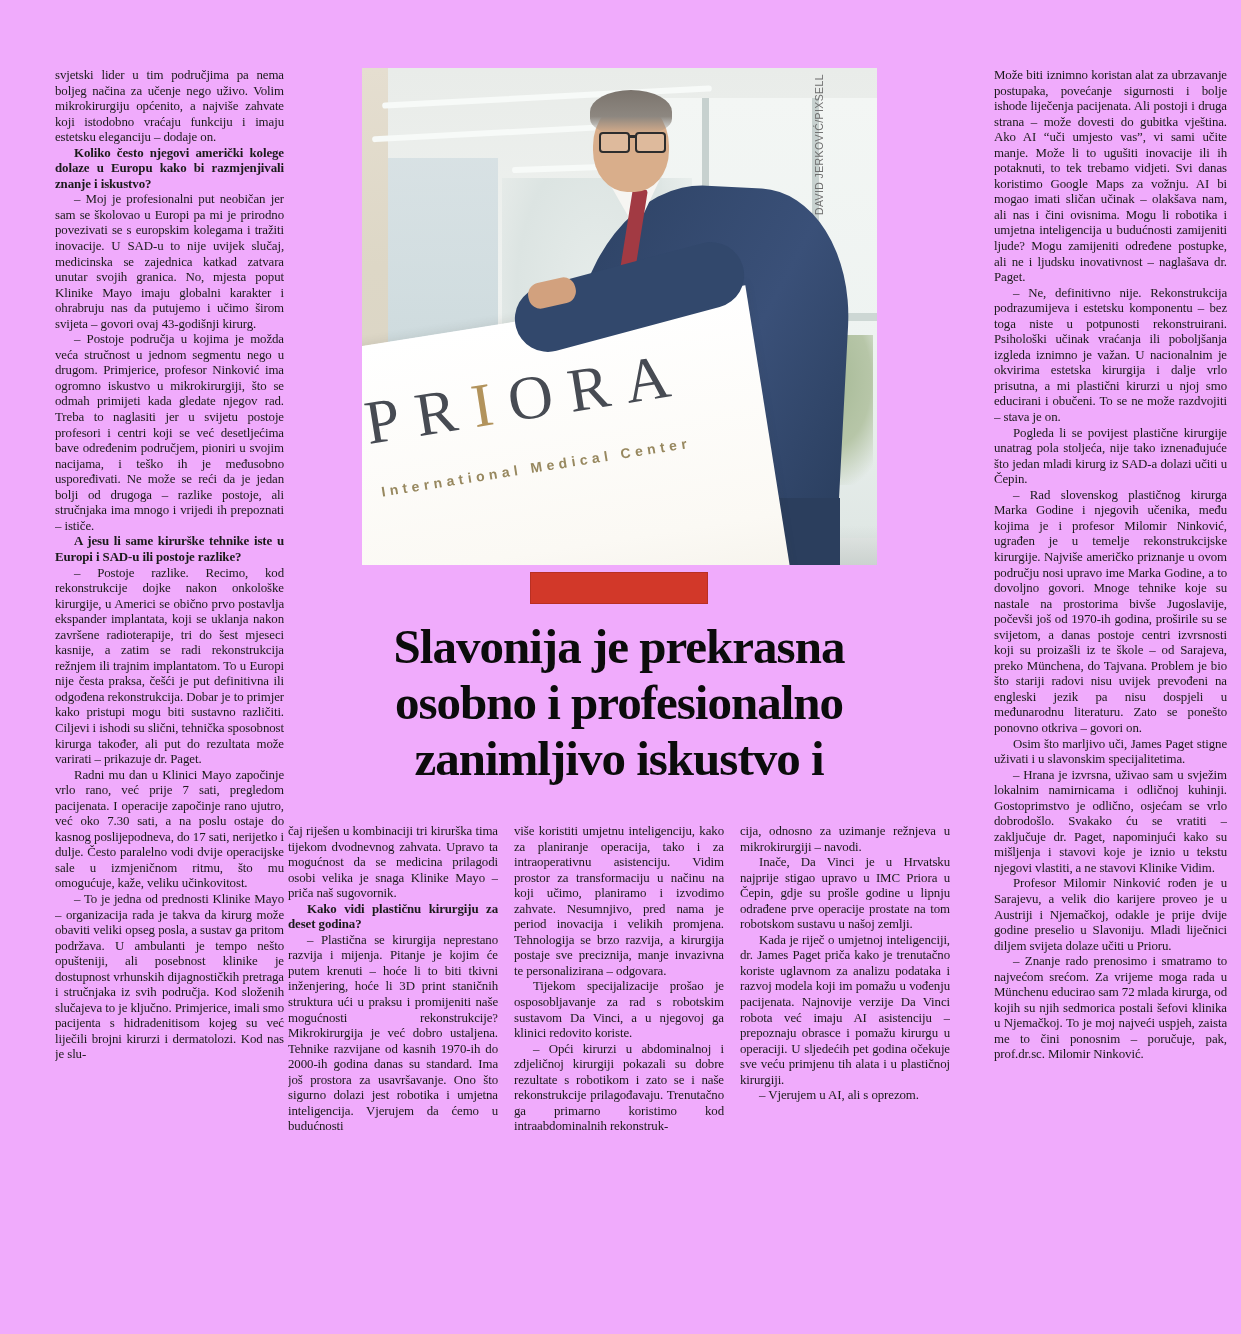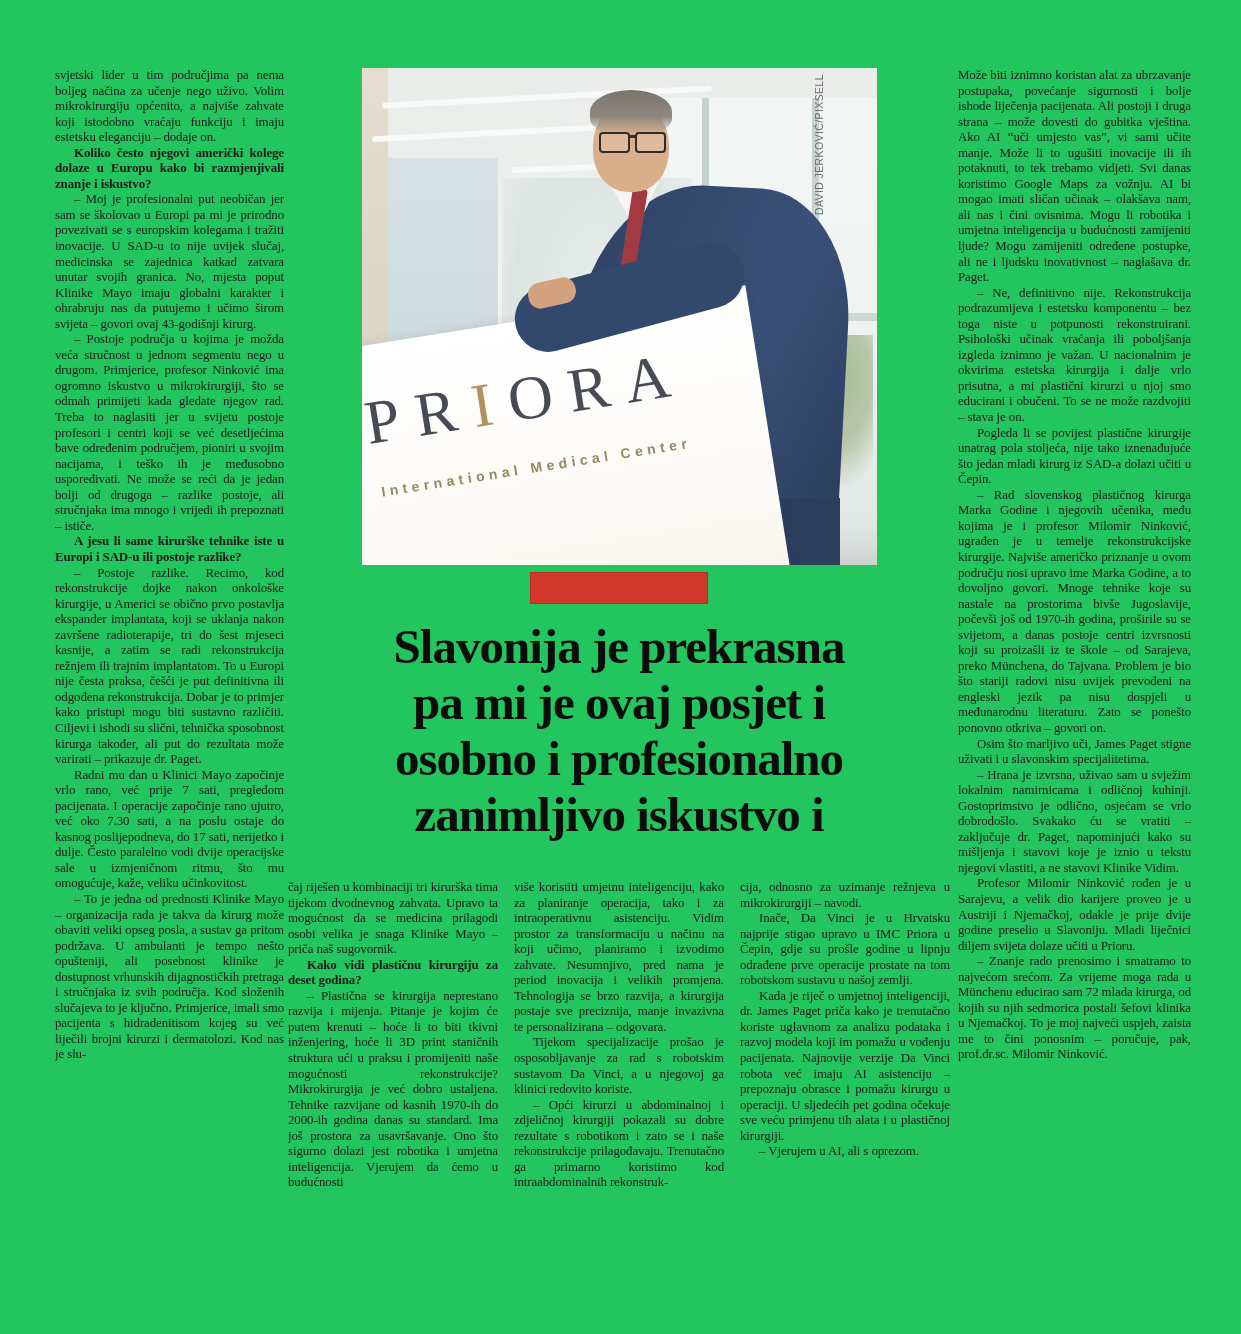--- a/index.html
+++ b/index.html
@@ -1,25 +1,25 @@
 <!DOCTYPE html>
 <html lang="hr"><head>
 <meta charset="utf-8">
 <style>
   html,body{margin:0;padding:0;background:#ffffff;}
   body{width:1241px;height:1334px;overflow:hidden;position:relative;
        font-family:"Liberation Serif",serif;color:#1a1a1a;}
-  .page{position:absolute;inset:0;background:#22c55e;}
+  .page{position:absolute;inset:0;background:#f0abfc;}
 
   
   .col{position:absolute;top:68px;text-align:justify;
        font-size:12.9px;line-height:15.55px;letter-spacing:-0.1px;
        overflow:hidden;}
   .col-1{left:55px;width:229px;height:1196px;}
-  .col-5{left:958px;width:233px;height:1196px;}
+  .col-5{left:994px;width:233px;height:1196px;}
   .para{margin:0;text-indent:19px;}
   .para.noindent{text-indent:0;}
   .para.question{font-weight:bold;}
 
   
   .middle{position:absolute;left:288px;top:68px;width:662px;}
   .photo{position:relative;width:515px;height:497px;margin:0 auto;
          overflow:hidden;background:linear-gradient(180deg,#e9ece9 0%,#eff2f0 45%,#e3e7e5 100%);}
   
   .pane-beige{position:absolute;left:0;top:0;width:26px;height:100%;
@@ -145,21 +145,20 @@
       <div class="arm"></div>
       <div class="hand"></div>
 
       <figcaption class="credit">DAVID JERKOVIĆ/PIXSELL</figcaption>
     </figure>
 
     <div class="kicker"></div>
 
     <h1 class="headline">
       <span>Slavonija je prekrasna</span>
-      <span>pa mi je ovaj posjet i</span>
       <span>osobno i profesionalno</span>
       <span>zanimljivo iskustvo i</span>
     </h1>
 
     <div class="bottom-cols">
       <div class="bcol" id="col2">
           <p class="para noindent">čaj riješen u kombinaciji tri kirurška tima tijekom dvodnevnog zahvata. Upravo ta mogućnost da se medicina prilagodi osobi velika je snaga Klinike Mayo – priča naš sugovornik.</p>
           <p class="para question">Kako vidi plastičnu kirurgiju za deset godina?</p>
           <p class="para">– Plastična se kirurgija neprestano razvija i mijenja. Pitanje je kojim će putem krenuti – hoće li to biti tkivni inženjering, hoće li 3D print staničnih struktura ući u praksu i promijeniti naše mogućnosti rekonstrukcije? Mikrokirurgija je već dobro ustaljena. Tehnike razvijane od kasnih 1970-ih do 2000-ih godina danas su standard. Ima još prostora za usavršavanje. Ono što sigurno dolazi jest robotika i umjetna inteligencija. Vjerujem da ćemo u budućnosti</p>
         </div>

